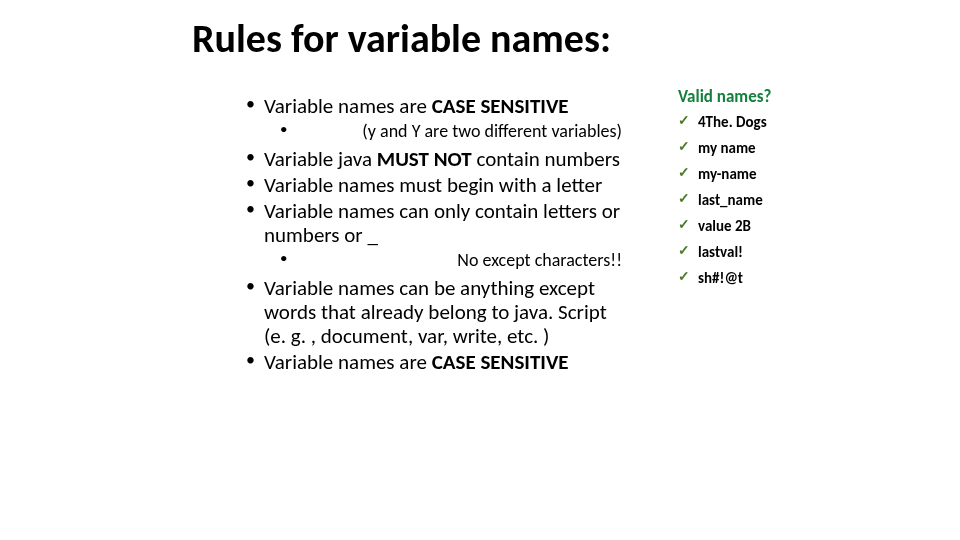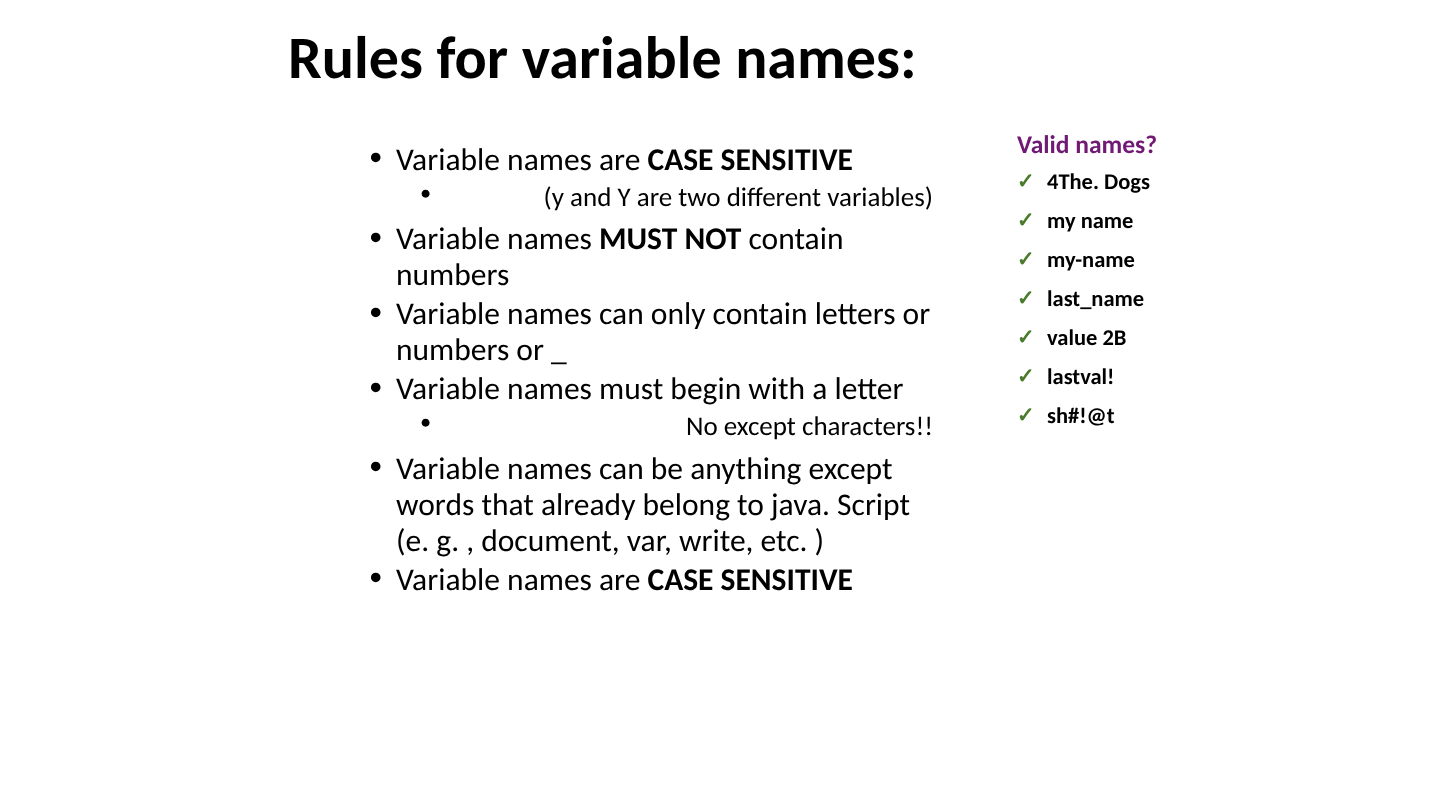--- a/index.html
+++ b/index.html
@@ -78,21 +78,21 @@
 
   .sidebar {
     position: absolute;
     top: 86px;
     left: 678px;
     width: 220px;
   }
   .sidebar-heading {
     font-size: 17px;
     font-weight: 700;
-    color: #701a75;
+    color: #15803d;
     margin-bottom: 6px;
   }
   ul.checks {
     list-style: none;
     margin: 0;
     padding: 0;
   }
   ul.checks > li {
     margin: 0 0 8px 0;
     padding-left: 20px;
@@ -122,26 +122,26 @@
     <ul class="main">
 
       <li>
         <span>Variable names are </span><span class="bold">CASE SENSITIVE</span>
       </li>
       <ul class="sub">
         <li>(y and Y are two different variables)</li>
       </ul>
 
       <li>
-        <span>Variable names </span><span class="bold">MUST NOT </span><span>contain numbers</span>
+        <span>Variable java </span><span class="bold">MUST NOT </span><span>contain numbers</span>
       </li>
 
+      <li>Variable names must begin with a letter</li>
+
       <li>Variable names can only contain letters or numbers or _</li>
-
-      <li>Variable names must begin with a letter</li>
       <ul class="sub">
         <li>No except characters!!</li>
       </ul>
 
       <li>Variable names can be anything except words that already belong to java. Script (e. g. , document, var, write, etc. )</li>
 
       <li>
         <span>Variable names are </span><span class="bold">CASE SENSITIVE</span>
       </li>
 

